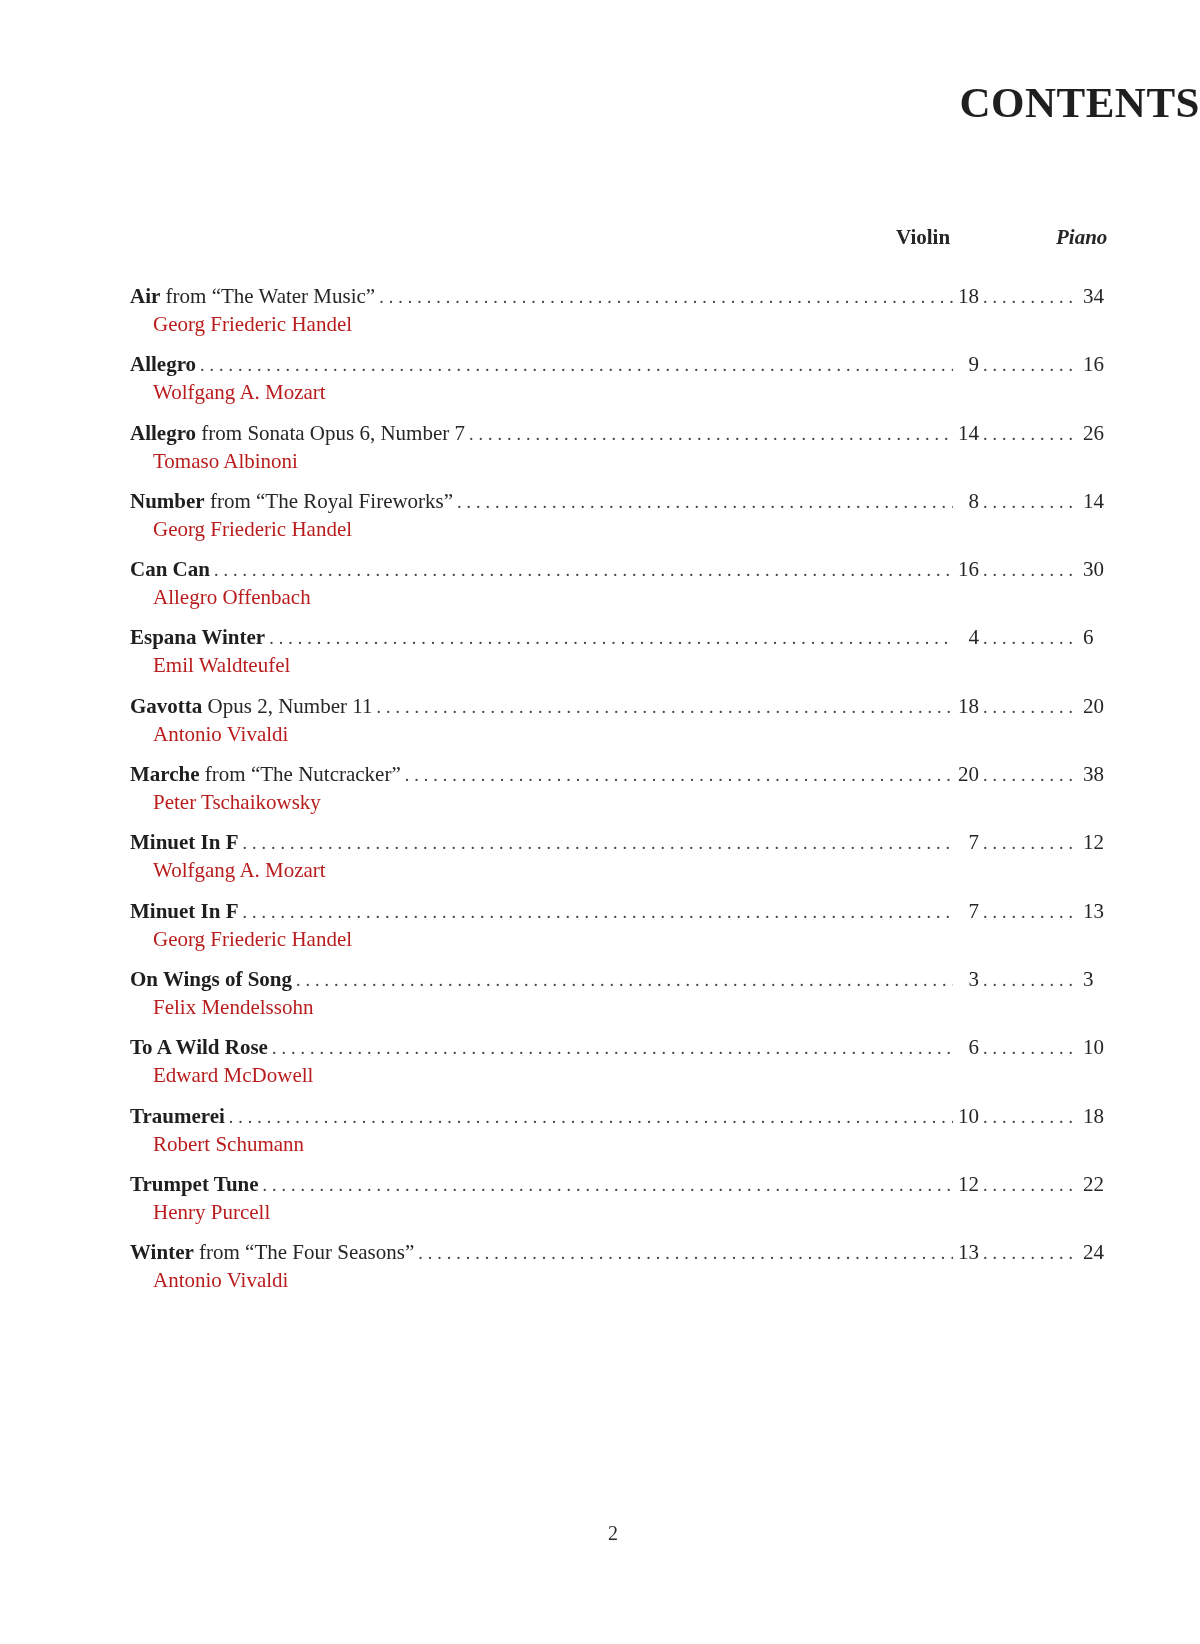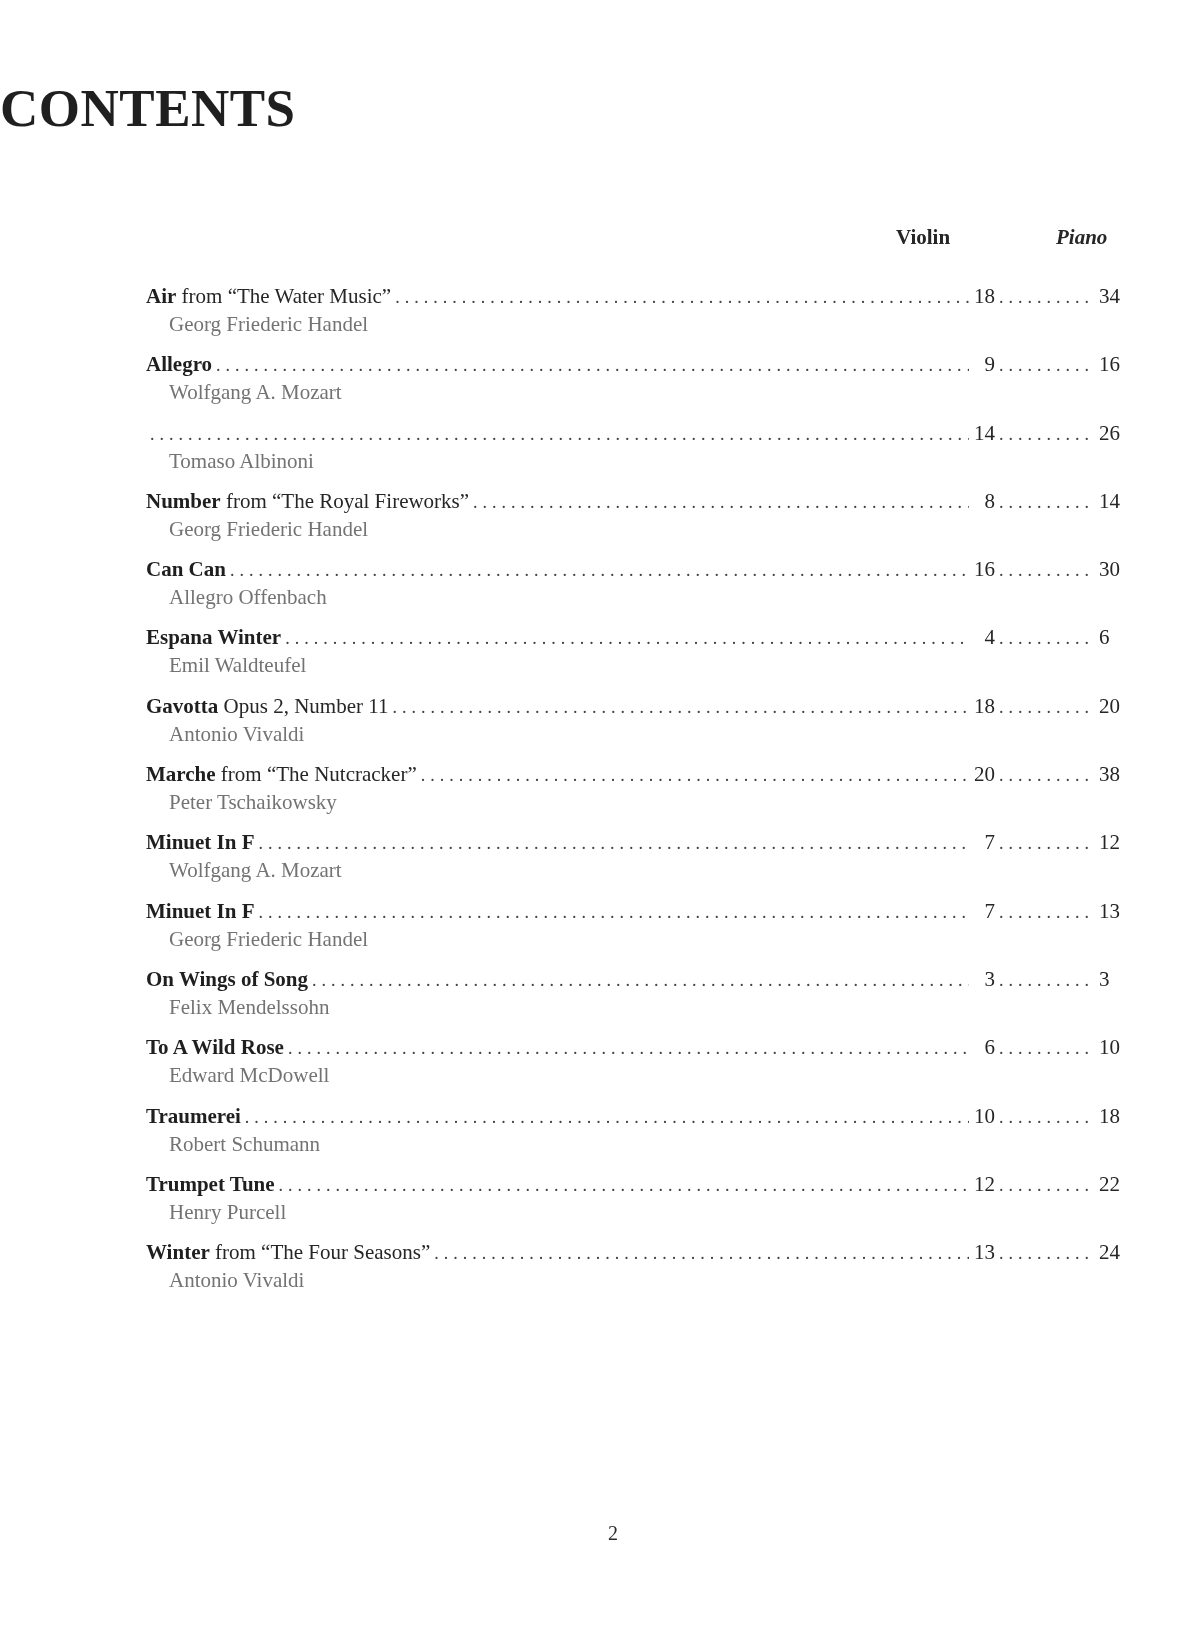--- a/index.html
+++ b/index.html
@@ -2,31 +2,31 @@
 <html><head>
 <meta charset="utf-8">
 <style>
   html, body { margin: 0; padding: 0; background: #ffffff; }
   body {
     width: 1200px; height: 1644px; position: relative; overflow: hidden;
     font-family: "Liberation Serif", "DejaVu Serif", serif;
     color: #262626;
   }
   .page-title {
-    position: absolute; top: 78px; left: 0; width: 1200px; text-align: left;
-    font-size: 53px; font-weight: bold; letter-spacing: 0.5px; color: #1f1f1f;
+    position: absolute; top: 78px; left: 0; width: 1200px; text-align: right;
+    font-size: 43px; font-weight: bold; letter-spacing: 0.5px; color: #1f1f1f;
   }
   .col-header {
     position: absolute; top: 225px; font-size: 21px; font-weight: bold; color: #262626;
   }
   .col-header.violin { left: 896px; }
   .col-header.piano { left: 1056px; font-style: italic; }
 
   .toc { position: absolute; top: 280px; left: 0; width: 1200px; }
-  .entry { position: relative; height: 68.3px; margin-left: 16px; }
+  .entry { position: relative; height: 68.3px; }
   .title-row {
     position: absolute; top: 4px; left: 130px; width: 975px; height: 28px;
     display: flex; align-items: baseline; font-size: 21px; white-space: nowrap;
   }
   .title-text { flex: 0 0 auto; }
   .title-text b { font-weight: bold; color: #1f1f1f; }
   .leader {
     flex: 1 1 auto; overflow: hidden; margin: 0 4px; color: #444;
     letter-spacing: 4.2px; font-size: 18px;
   }
@@ -38,21 +38,21 @@
   .num-violin { flex: 0 0 auto; min-width: 22px; text-align: right; }
   .leader2 {
     flex: 0 0 96px; overflow: hidden; margin: 0 4px; color: #444; font-size: 18px;
   }
   .leader2::before {
     content: ". . . . . . . . . . . . . . . . . . . .";
     word-spacing: 0.5px;
   }
   .num-piano { flex: 0 0 auto; min-width: 22px; text-align: left; }
   .composer {
-    position: absolute; top: 32px; left: 153px; font-size: 21px; color: #737373;
+    position: absolute; top: 32px; left: 153px; font-size: 21px; color: #b91c1c;
   }
   .page-number {
     position: absolute; top: 1522px; left: 0; width: 1200px; text-align: center;
     font-size: 20px; color: #2a2a2a;
   }
   .page-number span { position: relative; left: 13px; }
 </style>
 </head>
 <body>
 
@@ -79,20 +79,21 @@
         <span class="leader"></span>
         <span class="num-violin">9</span>
         <span class="leader2"></span>
         <span class="num-piano">16</span>
       </div>
       <div class="composer">Wolfgang A. Mozart</div>
     </div>
 
     <div class="entry">
       <div class="title-row">
+        <span class="title-text"><b>Allegro</b><span> from Sonata Opus 6, Number 7</span></span>
         <span class="leader"></span>
         <span class="num-violin">14</span>
         <span class="leader2"></span>
         <span class="num-piano">26</span>
       </div>
       <div class="composer">Tomaso Albinoni</div>
     </div>
 
     <div class="entry">
       <div class="title-row">

